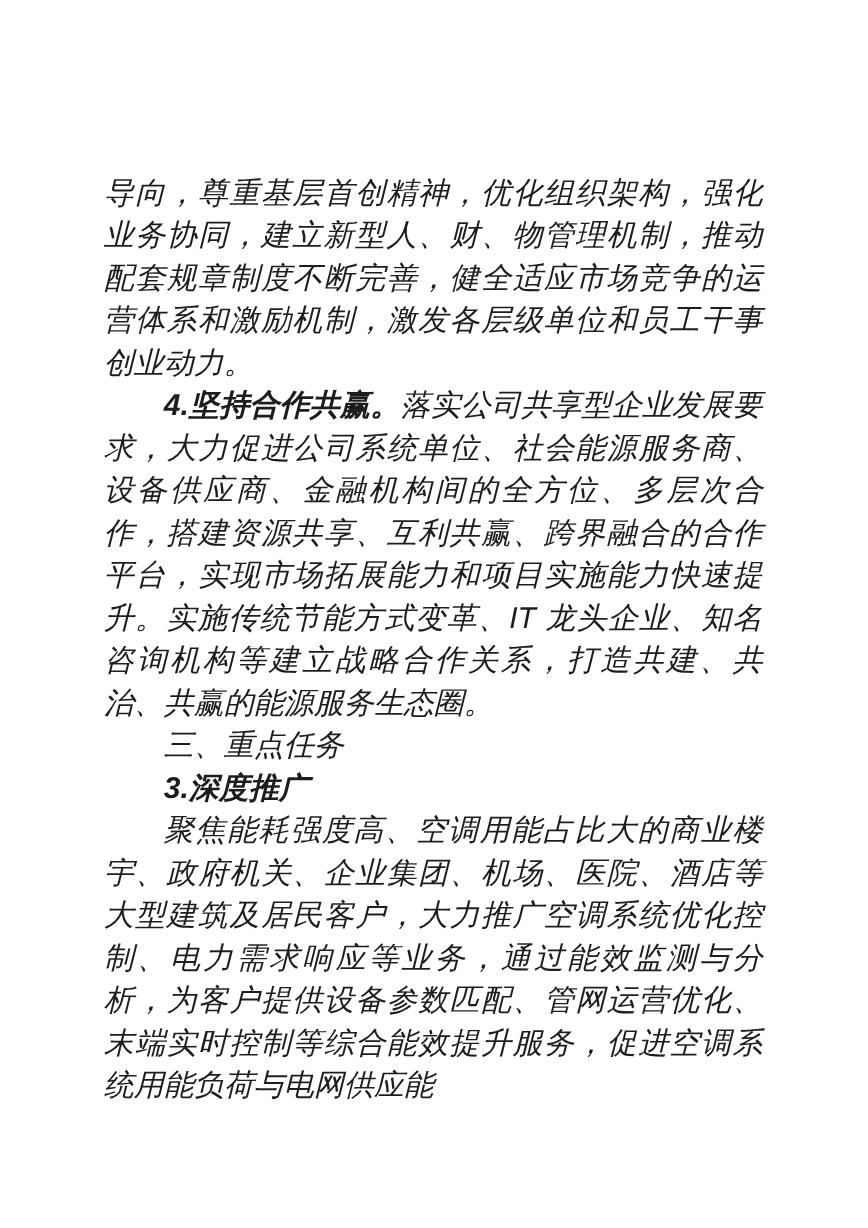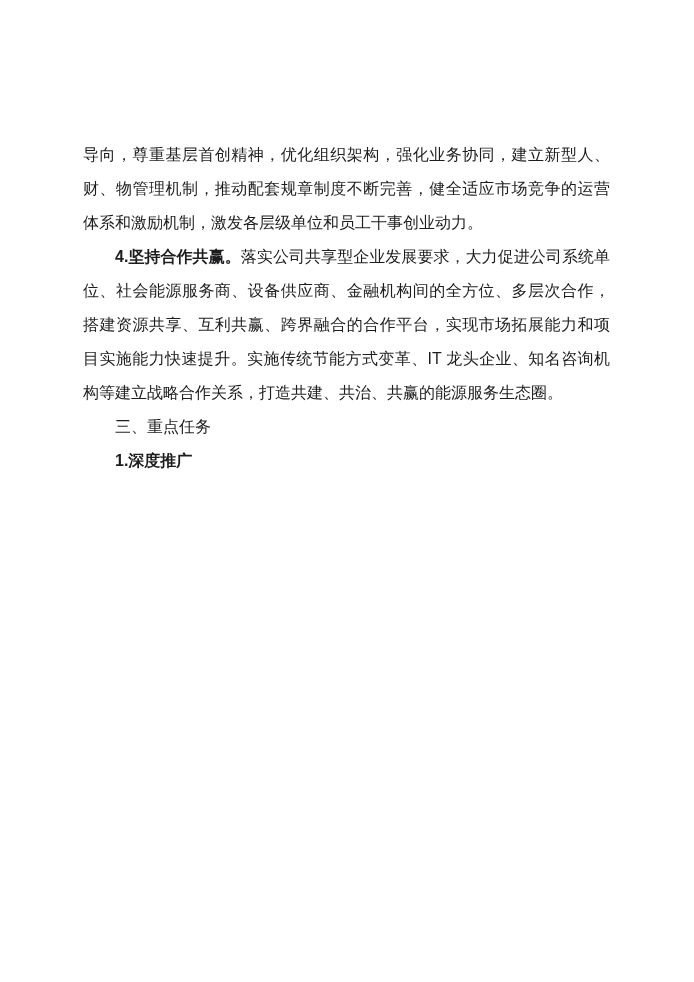--- a/index.html
+++ b/index.html
@@ -16,25 +16,26 @@
     height: 982px;
     background: #ffffff;
     font-family: "Liberation Sans", "DejaVu Sans", sans-serif;
     color: #1d1d1f;
   }
   .content {
     position: absolute;
     left: 83px;
     top: 138px;
     width: 527px;
-    font-size: 16px;
+    font-size: 24px;
     line-height: 34px;
     text-align: justify;
     text-justify: inter-character;
     word-break: break-all;
+    font-style: italic;
   }
   .content p {
     margin: 0;
     padding: 0;
   }
   .indent {
     text-indent: 2em;
   }
   .no-indent {
     text-indent: 0;
@@ -51,17 +52,18 @@
   <div class="content">
 
     <p class="no-indent">导向，尊重基层首创精神，优化组织架构，强化业务协同，建立新型人、财、物管理机制，推动配套规章制度不断完善，健全适应市场竞争的运营体系和激励机制，激发各层级单位和员工干事创业动力。</p>
 
     <p class="indent"><span class="bold">4.坚持合作共赢。</span><span>落实公司共享型企业发展要求，大力促进公司系统单位、社会能源服务商、设备供应商、金融机构间的全方位、多层次合作，搭建资源共享、互利共赢、跨界融合的合作平台，实现市场拓展能力和项目实施能力快速提升。实施传统节能方式变革、IT 龙头企业、知名咨询机构等建立战略合作关系，打造共建、共治、共赢的能源服务生态圈。</span></p>
 
     <p class="indent">三、重点任务</p>
 
 
 
-    <p class="indent bold">1.深度推广</p>
+    <p class="indent bold">3.深度推广</p>
 
+    <p class="indent">聚焦能耗强度高、空调用能占比大的商业楼宇、政府机关、企业集团、机场、医院、酒店等大型建筑及居民客户，大力推广空调系统优化控制、电力需求响应等业务，通过能效监测与分析，为客户提供设备参数匹配、管网运营优化、末端实时控制等综合能效提升服务，促进空调系统用能负荷与电网供应能</p>
 
   </div>
 </div>
 
 </body></html>

